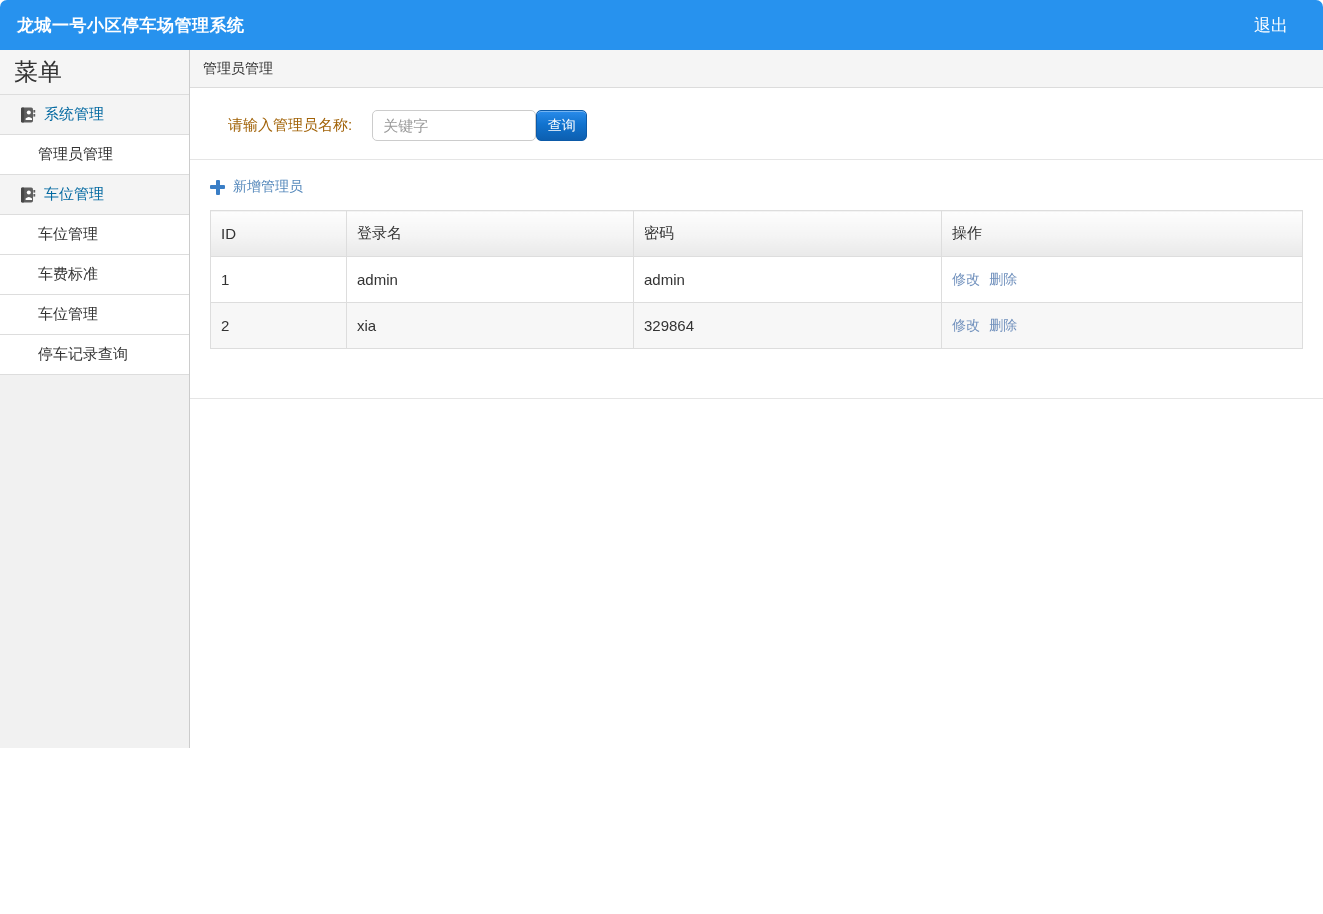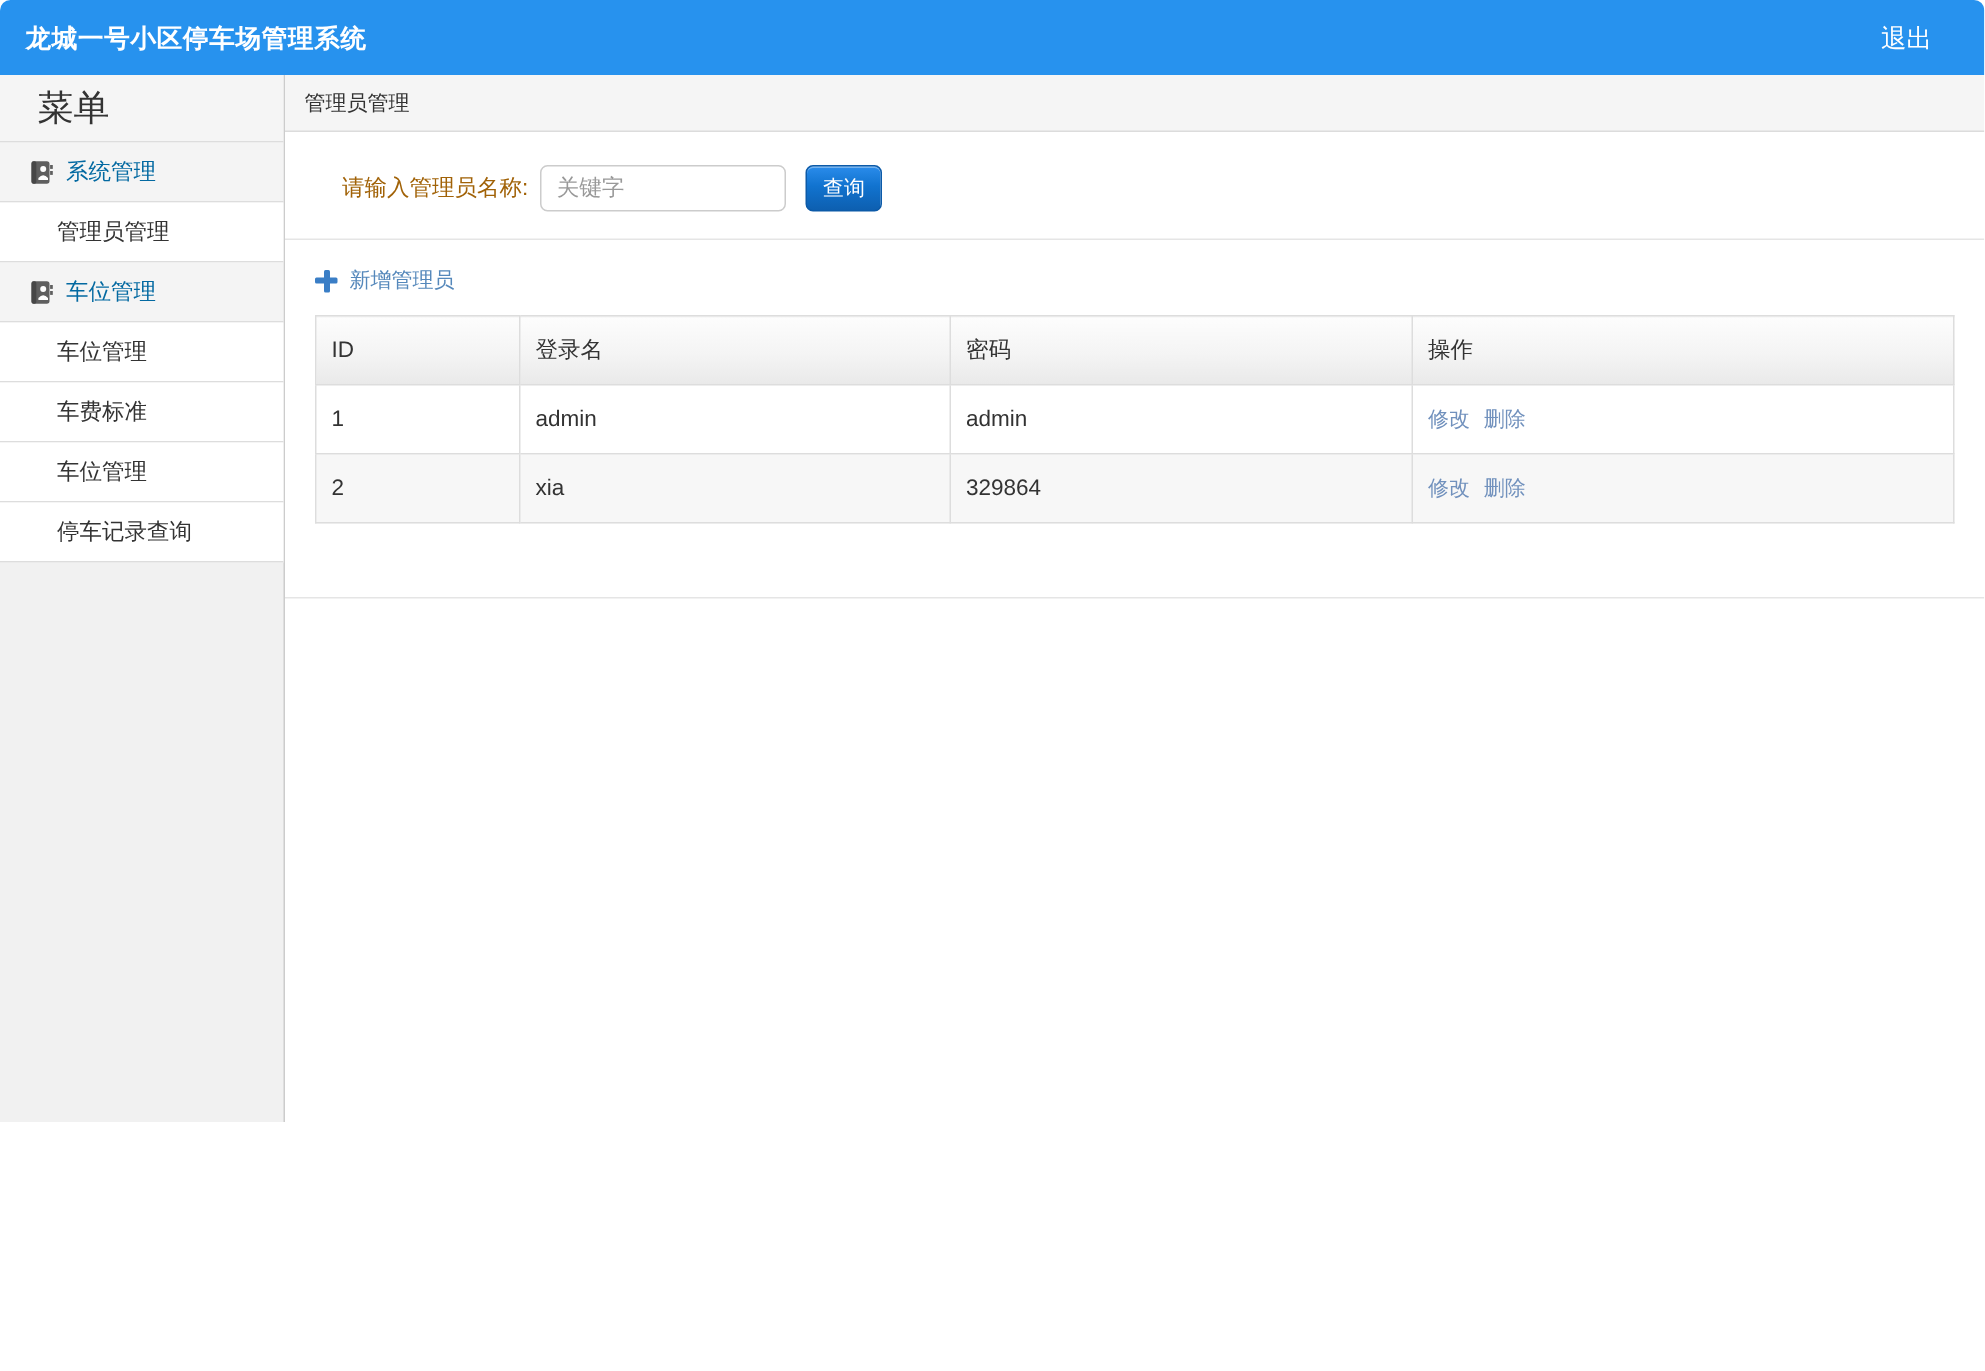--- a/index.html
+++ b/index.html
@@ -28,21 +28,21 @@
 
   
   .sidebar {
     width: 190px; flex: 0 0 190px;
     background: #f1f1f1;
     border-right: 1px solid #ccc;
   }
   .sidebar-title {
     height: 45px; background: #f5f5f5;
     display: flex; align-items: center;
-    padding-left: 25px;
+    padding-left: 14px;
     font-size: 24px; color: #333;
     border-bottom: 1px solid #ddd;
   }
   .menu-group-header {
     height: 40px; background: #f4f4f4;
     display: flex; align-items: center;
     padding-left: 20px;
     font-size: 15px; color: #0369a1;
     border-bottom: 1px solid #ddd;
     cursor: pointer;
@@ -67,31 +67,30 @@
     font-size: 14px; color: #333;
   }
 
   .search-section {
     padding: 22px 0 18px 38px;
     border-bottom: 1px solid #e5e5e5;
     display: flex; align-items: center;
   }
   .search-label { font-size: 15px; color: #a16207; }
   .search-input {
-    margin-left: 8px;
+    margin-left: 20px;
     width: 164px; height: 31px;
     border: 1px solid #ccc; border-radius: 5px;
     padding: 0 10px;
     font-size: 15px; color: #333;
     font-family: "Liberation Sans", "DejaVu Sans", sans-serif;
     outline: none;
   }
   .search-input::placeholder { color: #999; opacity: 1; }
   .search-btn {
-    margin-left: 13px;
     width: 51px; height: 31px;
     border: 1px solid #0c5aa8; border-radius: 5px;
     background: linear-gradient(to bottom, #2a8ceb 0%, #1173cf 45%, #0d5fb0 100%);
     color: #fff; font-size: 14px;
     font-family: Liberation Serif, serif;
     cursor: pointer;
     box-shadow: inset 0 1px 0 rgba(255,255,255,0.35);
   }
 
   .add-row {

